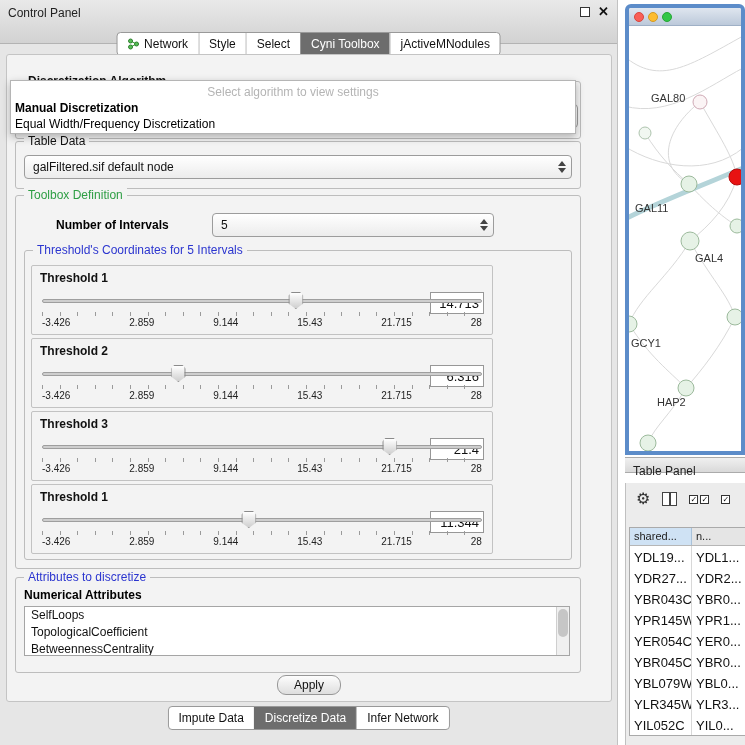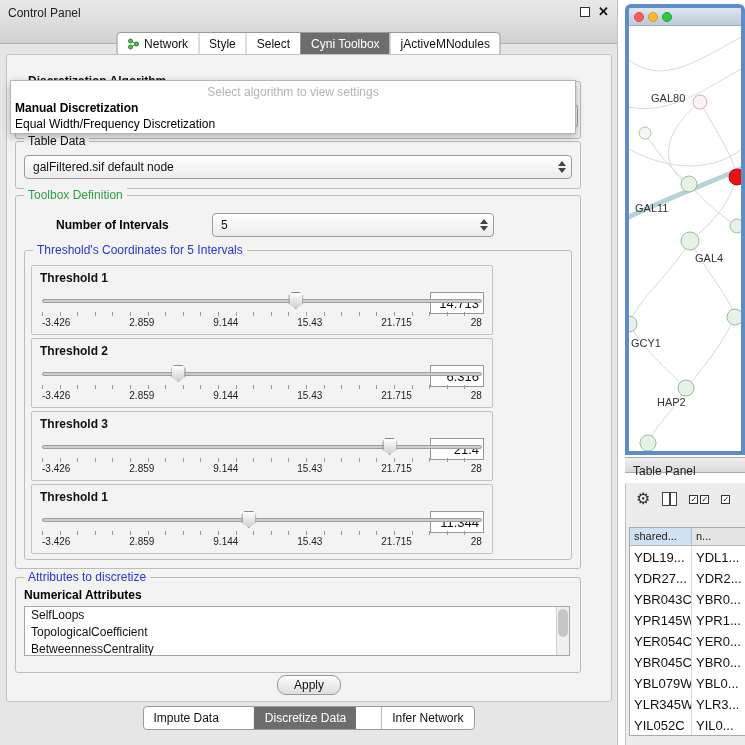--- a/index.html
+++ b/index.html
@@ -14,21 +14,21 @@
   .winbtns { position:absolute; right:8px; top:6px; display:flex; gap:8px; align-items:center; }
   .float-ic { width:10px; height:10px; border:1.5px solid #333; background:#fff; }
   .close-ic { font-size:13px; font-weight:bold; color:#111; line-height:12px; }
 
   
   .seg { display:flex; border:1px solid #999; border-radius:4px; overflow:hidden; background:#ffffff; width:max-content; }
   .seg .tab { padding:4px 10px; font-size:12px; color:#111; border-left:1px solid #bdbdbd; display:flex; align-items:center; gap:5px; cursor:default; white-space:nowrap; }
   .seg .tab:first-child { border-left:none; }
   .seg .tab.active { background:#6d6d6d; color:#fff; border-left-color:#6d6d6d; }
   .toptabs { position:absolute; top:32px; left:50%; transform:translateX(-50%); }
-  .bottomtabs { position:absolute; top:706px; left:50%; transform:translateX(-50%);gap:25px; }
+  .bottomtabs { position:absolute; top:706px; left:50%; transform:translateX(-50%); }
 
   
   .inner { position:absolute; left:6px; top:54px; width:606px; height:648px;
     background:#f3f3f3; border:1px solid #c4c4c4; border-radius:3px; }
 
   .group { position:absolute; border:1px solid #bdbdbd; border-radius:3px; }
   .grouplabel { position:absolute; top:-8px; left:8px; background:#f3f3f3; padding:0 4px; font-size:12px; color:#111; white-space:nowrap; }
   .grouplabel.green { color:#2e9e44; }
   .grouplabel.blue { color:#2b35cf; }
 

